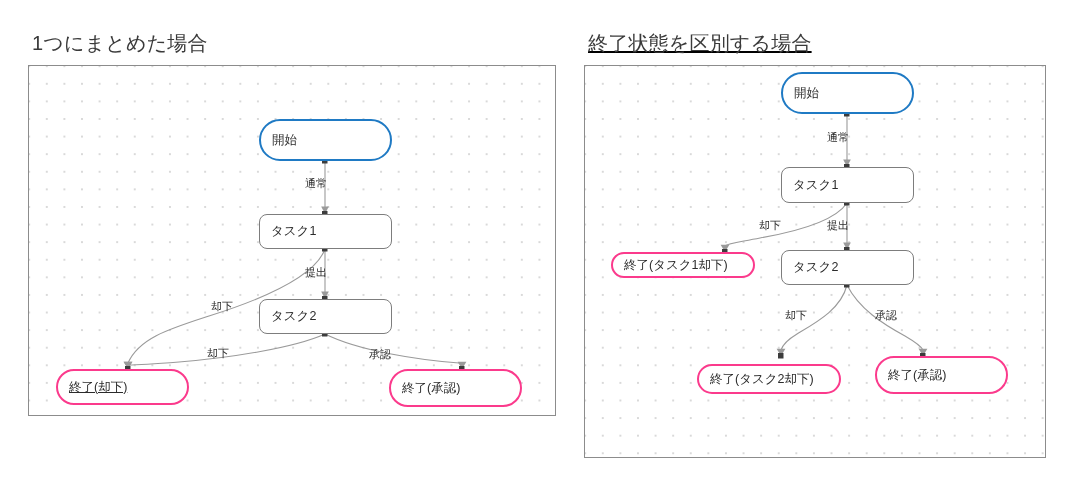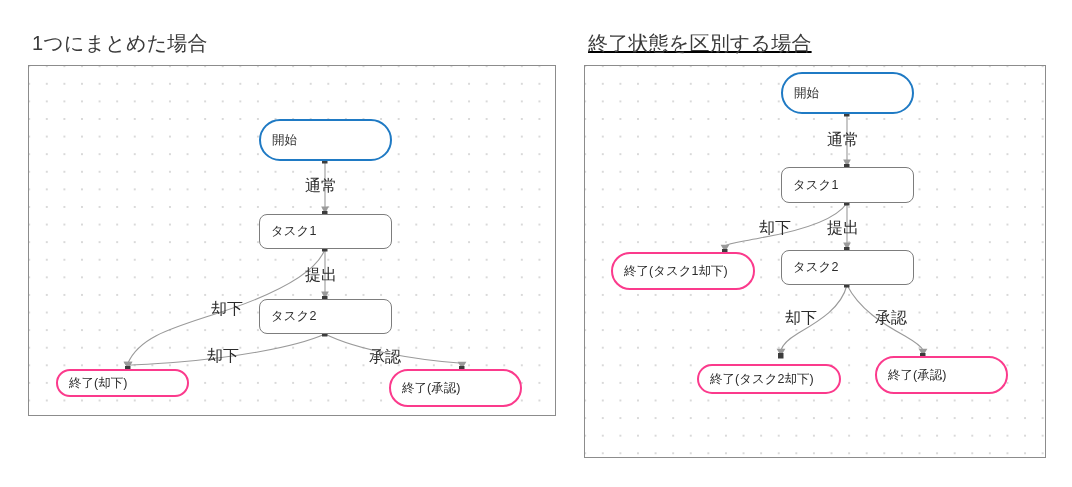--- a/index.html
+++ b/index.html
@@ -34,21 +34,21 @@
     font-size:12.5px;color:#2b2b2b;
     padding-left:11px;white-space:nowrap;
     z-index:3;
     text-align:right;
   }
   .node.start{border:2px solid #1f7ac4;border-radius:999px;}
   .node.task{border:1.4px solid #7d7d7d;border-radius:8px;}
   .node.end{border:2px solid #fb3a8c;border-radius:999px;}
 
   .edge-label{
-    position:absolute;font-size:16px;color:#2b2b2b;
+    position:absolute;font-size:11px;color:#2b2b2b;
     white-space:nowrap;z-index:4;
     background:transparent;
   }
 
   .wires{position:absolute;left:0;top:0;z-index:2;}
   .wire{fill:none;stroke:#9a9a9a;stroke-width:1.1;}
   .port{fill:#3c3c3c;}
   .arrow{fill:#9a9a9a;}
 </style>
 </head>
@@ -84,21 +84,21 @@
       <rect class="port" x="96" y="300" width="5.5" height="5.5"></rect>
       <rect class="port" x="430" y="300" width="5.5" height="5.5"></rect>
     </svg>
 
     <div class="node start" style="left:230px;top:53px;width:133px;height:42px;">開始</div>
 
     <div class="node task" style="left:230px;top:148px;width:133px;height:35px;">タスク1</div>
 
     <div class="node task" style="left:230px;top:233px;width:133px;height:35px;">タスク2</div>
 
-    <div class="node end" style="left:27px;top:303px;width:133px;height:28px;">終了(却下)</div>
+    <div class="node end" style="left:27px;top:303px;width:133px;height:36px;text-decoration:underline;">終了(却下)</div>
 
     <div class="node end" style="left:360px;top:303px;width:133px;height:38px;">終了(承認)</div>
 
     <div class="edge-label" style="left:276px;top:110px;">通常</div>
     <div class="edge-label" style="left:276px;top:199px;">提出</div>
     <div class="edge-label" style="left:182px;top:233px;">却下</div>
     <div class="edge-label" style="left:178px;top:280px;">却下</div>
     <div class="edge-label" style="left:340px;top:281px;">承認</div>
   </div>
 </div>
@@ -134,21 +134,21 @@
       <rect class="port" x="193" y="287" width="5.5" height="5.5"></rect>
       <rect class="port" x="335" y="287" width="5.5" height="5.5"></rect>
     </svg>
 
     <div class="node start" style="left:196px;top:6px;width:133px;height:42px;">開始</div>
 
     <div class="node task" style="left:196px;top:101px;width:133px;height:36px;">タスク1</div>
 
     <div class="node task" style="left:196px;top:184px;width:133px;height:35px;">タスク2</div>
 
-    <div class="node end" style="left:26px;top:186px;width:144px;height:38px;">終了(タスク1却下)</div>
+    <div class="node end" style="left:26px;top:186px;width:144px;height:26px;">終了(タスク1却下)</div>
 
     <div class="node end" style="left:112px;top:290px;width:144px;height:30px;margin-top:8px;">終了(タスク2却下)</div>
 
     <div class="node end" style="left:290px;top:290px;width:133px;height:38px;">終了(承認)</div>
 
     <div class="edge-label" style="left:242px;top:64px;">通常</div>
     <div class="edge-label" style="left:242px;top:152px;">提出</div>
     <div class="edge-label" style="left:174px;top:152px;">却下</div>
     <div class="edge-label" style="left:200px;top:242px;">却下</div>
     <div class="edge-label" style="left:290px;top:242px;">承認</div>

